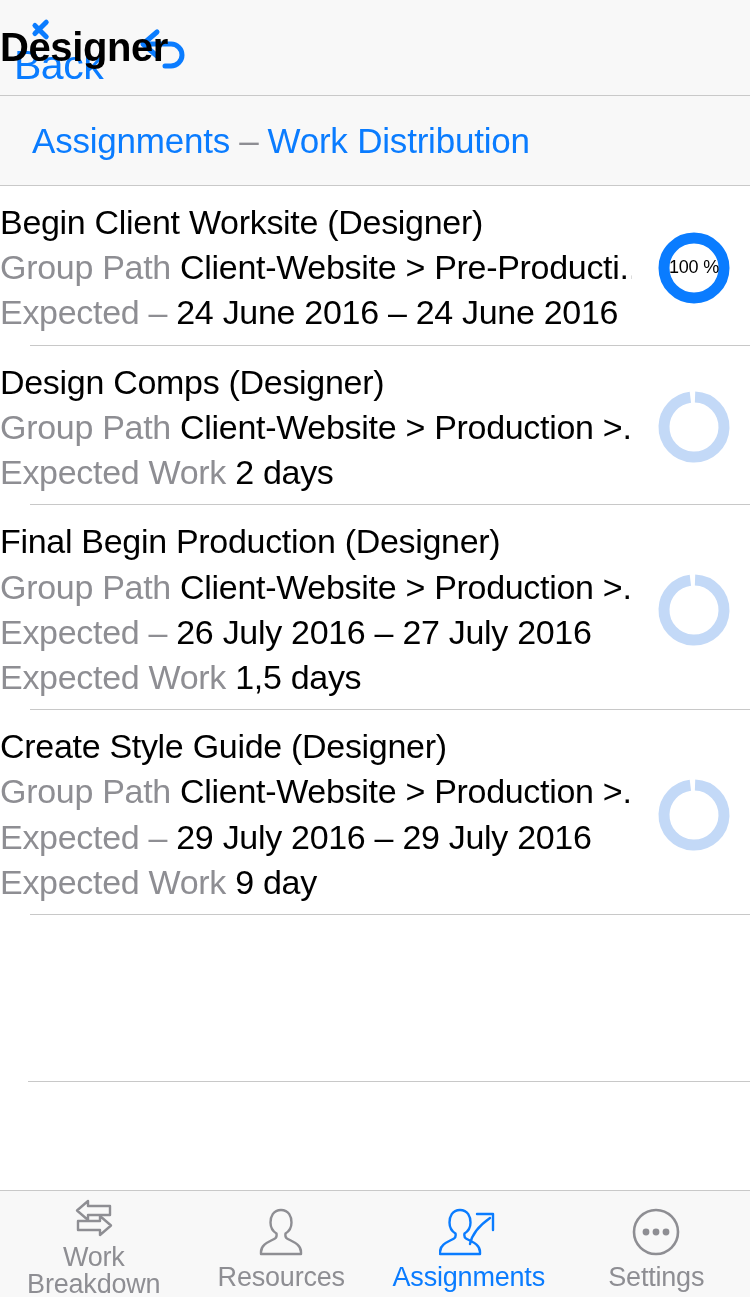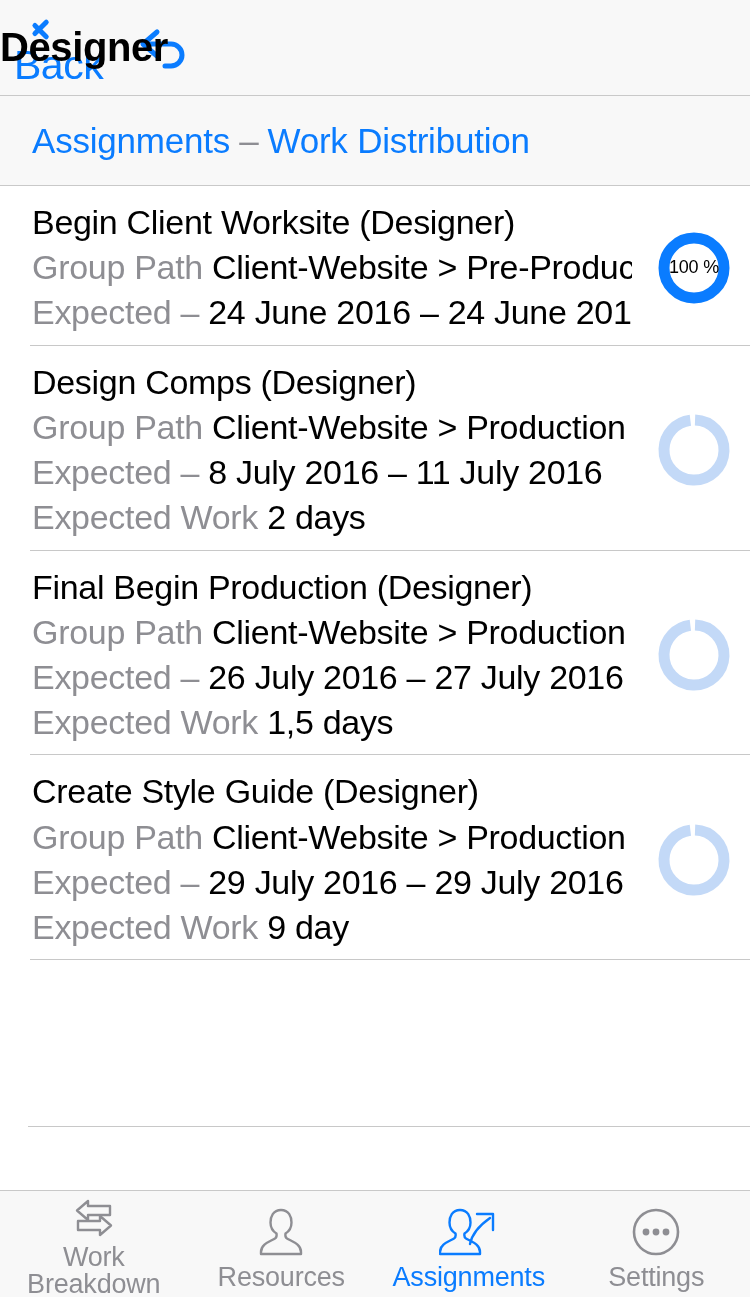--- a/index.html
+++ b/index.html
@@ -113,21 +113,20 @@
   .row::after {
     content: "";
     position: absolute;
     left: 30px; right: 0; bottom: 0;
     height: 1px;
     background: #c8c8c8;
   }
   .row-text {
     flex: 1 1 auto;
     min-width: 0;
-    padding-left: 32px;
     padding-right: 14px;
   }
   .row-title {
     font-size: 34px;
     color: #000000;
     line-height: 1.33;
     letter-spacing: -0.3px;
     white-space: nowrap;
     overflow: hidden;
   }
@@ -245,21 +244,20 @@
               <circle cx="41" cy="41" r="30" fill="none" stroke="#0a7cff" stroke-width="11"></circle>
             </svg>
             <div class="ring-pct">100 %</div>
           </div>
         </div>
       </div>
       <div class="row">
         <div class="row-text">
           <div class="row-title">Design Comps (Designer)</div>
           <div class="row-line"><span class="lbl">Group Path </span><span class="val">Client-Website &gt; Production &gt;...</span></div>
-          <div class="row-line"><span class="lbl">Expected – </span><span class="val">8 July 2016 – 11 July 2016</span></div>
           <div class="row-line"><span class="lbl">Expected Work </span><span class="val">2 days</span></div>
         </div>
         <div class="row-ring">
           <div class="ring-wrap">
             <svg width="82" height="82" viewBox="0 0 82 82">
               <circle cx="41" cy="41" r="30" fill="none" stroke="#c3d9f7" stroke-width="11" stroke-dasharray="183.49555921538757 5" transform="rotate(-88 41 41)"></circle>
             </svg>
           </div>
         </div>
       </div>

